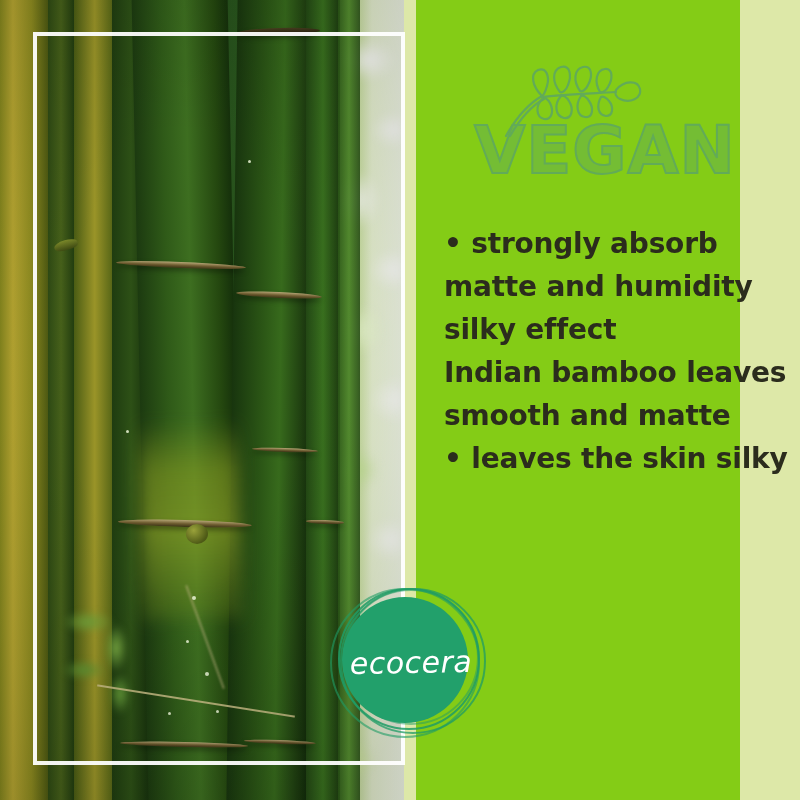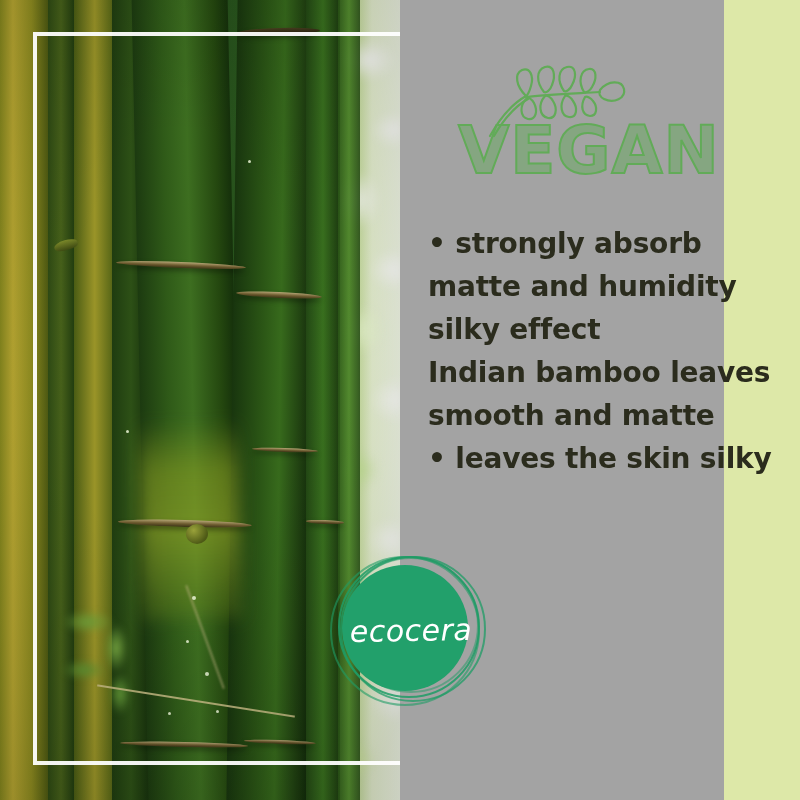--- a/index.html
+++ b/index.html
@@ -199,25 +199,25 @@
     width: 372px;
     height: 733px;
     border: 4px solid rgba(255,255,255,.94);
     box-sizing: border-box;
     pointer-events: none;
   }
 
   
   .content-panel {
     position: absolute;
-    left: 400px;
+    left: 416px;
     top: 0;
     width: 324px;
     height: 800px;
-    background: #a3a3a3;
+    background: #84cc16;
   }
 
   .vegan-block {
     position: absolute;
     left: 24px;
     top: 62px;
     width: 330px;
     height: 140px;
   }
 
@@ -256,21 +256,21 @@
     line-height: 43px;
     color: #2b2c1d;
     letter-spacing: -0.2px;
   }
   .bullets p { margin: 0; }
 
   
   .logo {
     position: absolute;
     left: 325px;
-    top: 543px;
+    top: 575px;
     width: 172px;
     height: 172px;
   }
   .logo svg { display: block; }
   .logo-word {
     position: absolute;
     left: 0;
     top: 70px;
     width: 172px;
     text-align: center;

